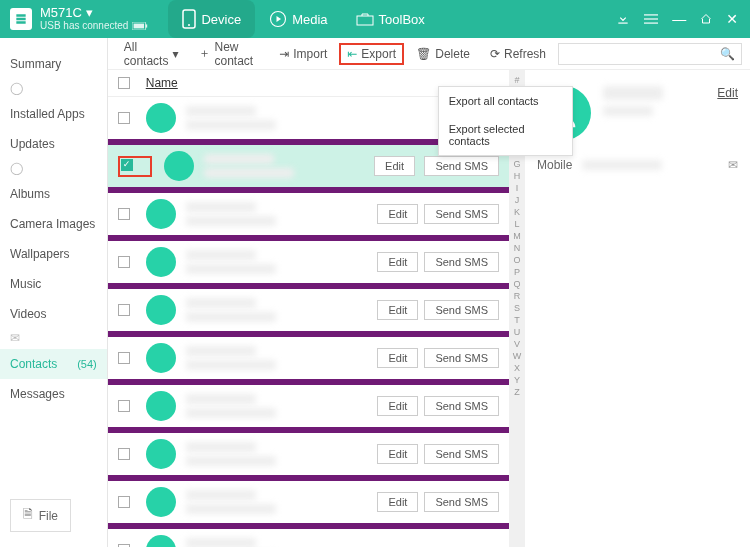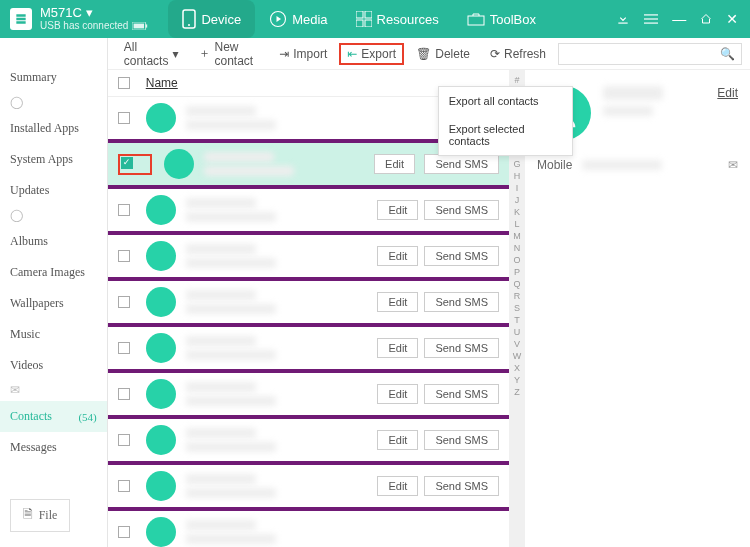--- a/index.html
+++ b/index.html
@@ -8,21 +8,21 @@
   .app-icon { width: 22px; height: 22px; background: #fff; border-radius: 3px; margin: 0 8px 0 10px; display: flex; align-items: center; justify-content: center; color: #27b99a; font-weight: bold; }
   .device-block { display: flex; flex-direction: column; justify-content: space-between; line-height: 13px; }
   .device-name { font-size: 13px; display: flex; align-items: center; gap: 4px; }
   .device-sub { font-size: 10px; opacity: .85; display: flex; align-items: center; gap: 4px; }
   .nav { display: flex; margin-left: 20px; height: 100%; }
   .nav-item { display: flex; align-items: center; gap: 5px; padding: 8px 14px; font-size: 13px; cursor: pointer; border-radius: 8px; }
   .nav-item.active { background: #23a98b; }
   .title-right { margin-left: auto; display: flex; align-items: center; gap: 14px; padding-right: 12px; }
   .title-right span { cursor: pointer; font-size: 14px; }
   .main { display: flex; height: 509px; }
-  .sidebar { width: 140px; border-right: 1px solid #e5e5e5; display: flex; flex-direction: column; padding-top: 24px; position: relative; font-family: Liberation Serif, serif; }
+  .sidebar { width: 140px; border-right: 1px solid #e5e5e5; display: flex; flex-direction: column; padding-top: 11px; position: relative; }
   .side-item { padding: 8px 10px; font-size: 12px; color: #555; cursor: pointer; display: flex; justify-content: space-between; align-items: center; }
   .side-item.active { background: #e7f8f3; color: #27b99a; }
   .side-count { color: #aaa; font-size: 11px; }
   .side-item.active .side-count { color: #27b99a; }
   .side-file { position: absolute; bottom: 15px; left: 10px; border: 1px solid #ddd; padding: 5px 12px; display: flex; gap: 6px; align-items: center; color: #666; cursor: pointer; }
   .content { flex: 1; display: flex; flex-direction: column; }
   .toolbar { height: 32px; border-bottom: 1px solid #eee; display: flex; align-items: center; gap: 4px; padding: 0 8px; position: relative; }
   .tb-item { display: flex; align-items: center; gap: 4px; padding: 3px 8px; color: #555; cursor: pointer; font-size: 12px; }
   .tb-export { border: 2px solid #e83e2a; padding: 2px 6px; }
   .search-box { margin-left: auto; border: 1px solid #ddd; width: 190px; height: 22px; display: flex; align-items: center; padding: 0 6px; }
@@ -30,21 +30,21 @@
   .search-ico { color: #bbb; }
   .dropdown { position: absolute; top: 48px; left: 330px; width: 135px; background: #fff; border: 1px solid #ddd; box-shadow: 0 2px 6px rgba(0,0,0,.1); z-index: 10; }
   .dd-item { padding: 8px 10px; font-size: 11px; cursor: pointer; }
   .listwrap { flex: 1; display: flex; overflow: hidden; }
   .list { flex: 1; overflow: hidden; }
   .list-head { display: flex; align-items: center; padding: 6px 10px; border-bottom: 1px solid #eee; text-decoration: underline; }
   .chk { width: 12px; height: 12px; border: 1px solid #aaa; margin-right: 16px; display: inline-block; }
   .chk.checked { background: #27b99a; border-color: #27b99a; position: relative; }
   .chk.checked::after { content: "✓"; color: #fff; font-size: 9px; position: absolute; top: -1px; left: 1px; }
   .chk-box.hl { border: 2px solid #e83e2a; padding: 1px; display: inline-block; margin-right: 12px; }
-  .row { display: flex; align-items: center; padding: 6px 10px; border-bottom: 4px solid #701a75; min-height: 44px; }
+  .row { display: flex; align-items: center; padding: 6px 10px; border-bottom: 6px solid #701a75; min-height: 44px; }
   .row.selected { background: #cdf2e6; }
   .avatar { width: 30px; height: 30px; border-radius: 50%; background: #27d2a8; margin-right: 10px; }
   .blur-text { color: #ddd; filter: blur(3px); background: #eee; border-radius: 3px; height: 10px; width: 70px; }
   .btn { border: 1px solid #ccc; background: #fff; padding: 3px 10px; font-size: 11px; color: #555; cursor: pointer; margin-left: 6px; }
   .row .actions { margin-left: auto; }
   .alpha { width: 16px; background: #f0f0f0; display: flex; flex-direction: column; align-items: center; padding-top: 4px; font-size: 9px; color: #999; }
   .alpha span { padding: 1px 0; cursor: pointer; }
   .detail { width: 225px; padding: 16px 12px; }
   .detail-top { display: flex; gap: 12px; align-items: flex-start; }
   .big-avatar { width: 54px; height: 54px; border-radius: 50%; background: #27d2a8; display: flex; align-items: center; justify-content: center; }
@@ -92,31 +92,20 @@
       <span>Device</span>
     </div>
     <div class="nav-item">
       <span class="ico">
           <svg width="18" height="18" viewBox="0 0 24 24">
             <circle cx="12" cy="12" r="10" fill="none" stroke="#fff" stroke-width="1.5"></circle>
             <path d="M10 8l6 4-6 4z" fill="#fff"></path>
           </svg>
         </span>
       <span>Media</span>
-    </div>
-    <div class="nav-item">
-      <span class="ico">
-          <svg width="16" height="16" viewBox="0 0 16 16">
-            <rect x="0" y="0" width="7" height="7" fill="none" stroke="#fff"></rect>
-            <rect x="9" y="0" width="7" height="7" fill="none" stroke="#fff"></rect>
-            <rect x="0" y="9" width="7" height="7" fill="none" stroke="#fff"></rect>
-            <rect x="9" y="9" width="7" height="7" fill="none" stroke="#fff"></rect>
-          </svg>
-        </span>
-      <span>Resources</span>
     </div>
     <div class="nav-item">
       <span class="ico">
           <svg width="18" height="14" viewBox="0 0 18 14">
             <rect x="1" y="4" width="16" height="9" fill="none" stroke="#fff"></rect>
             <path d="M6 4V2h6v2" fill="none" stroke="#fff"></path>
           </svg>
         </span>
       <span>ToolBox</span>
     </div>
@@ -143,21 +132,20 @@
       </span>
     <span>✕</span>
   </div>
 </div>
 
 <div class="main">
   <div class="sidebar">
     <div class="side-item">Summary</div>
     <div class="side-icon-row">◯</div>
     <div class="side-item">Installed Apps</div>
-    <div class="side-item">System Apps</div>
     <div class="side-item">Updates</div>
     <div class="side-icon-row">◯</div>
     <div class="side-item">Albums</div>
     <div class="side-item">Camera Images</div>
     <div class="side-item">Wallpapers</div>
     <div class="side-item">Music</div>
     <div class="side-item">Videos</div>
     <div class="side-icon-row">✉</div>
     <div class="side-item active">
         <span>Contacts</span>

